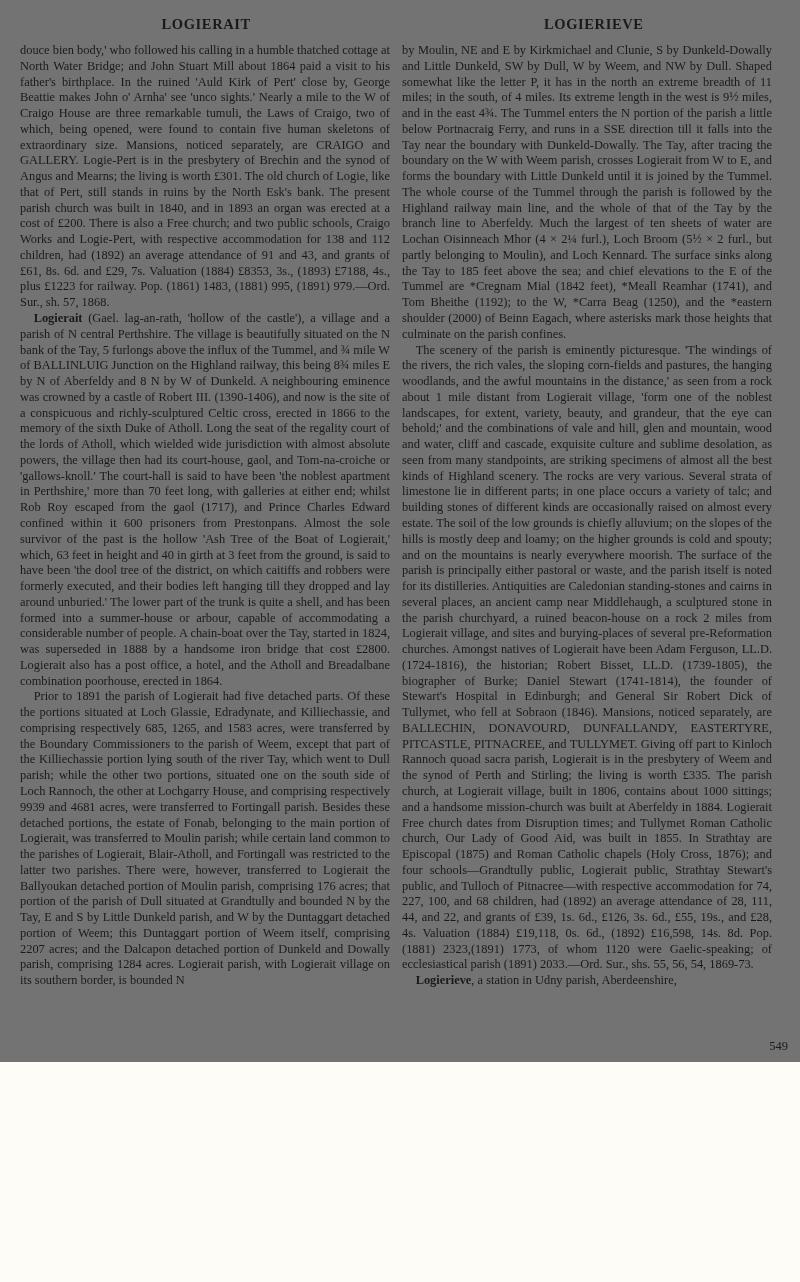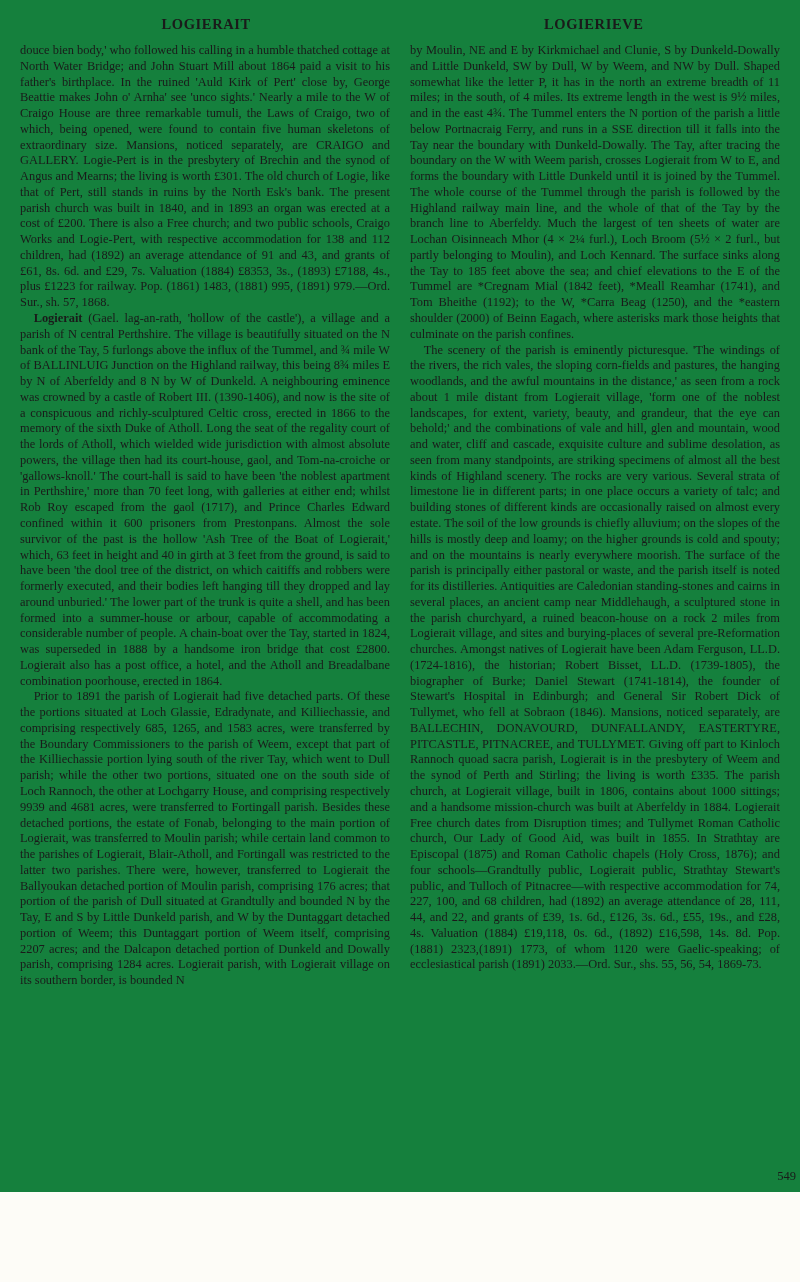--- a/index.html
+++ b/index.html
@@ -9,41 +9,41 @@
   }
   body {
     width: 800px;
     height: 1282px;
     font-family: "Liberation Serif", serif;
     color: #1a1a1a;
   }
   .page {
     position: relative;
     width: 800px;
-    height: 1192px;
+    height: 1062px;
     box-sizing: border-box;
     padding: 16px 20px 10px 20px;
-    background: #15803d;
+    background: #737373;
   }
   .running-heads {
     display: flex;
     justify-content: space-between;
     margin: 0 0 10px 0;
   }
   .running-head {
     font-family: "Liberation Serif", serif;
     font-weight: bold;
     font-size: 14.5px;
     letter-spacing: 0.6px;
     text-align: center;
     width: 49%;
   }
   .columns {
     display: flex;
-    gap: 20px;
+    gap: 12px;
     height: 1190px;
   }
   .col {
     width: 370px;
     font-size: 12.4px;
     line-height: 1.272;
     text-align: justify;
     text-justify: inter-word;
     hyphens: manual;
   }
@@ -54,21 +54,21 @@
   p.noindent {
     text-indent: 0;
   }
   .entry-head {
     font-weight: bold;
   }
   .it {
   }
   .folio {
     position: absolute;
-    right: 4px;
+    right: 12px;
     bottom: 8px;
     font-size: 12.5px;
     font-family: "Liberation Serif", serif;
   }
 </style>
 </head>
 <body>
 
 <div class="page">
 
@@ -81,19 +81,20 @@
 
     <div class="col">
       <p class="noindent">douce bien body,' who followed his calling in a humble thatched cottage at North Water Bridge; and John Stuart Mill about 1864 paid a visit to his father's birthplace. In the ruined 'Auld Kirk of Pert' close by, George Beattie makes John o' Arnha' see 'unco sights.' Nearly a mile to the W of Craigo House are three remarkable tumuli, the Laws of Craigo, two of which, being opened, were found to contain five human skeletons of extraordinary size. Mansions, noticed separately, are CRAIGO and GALLERY. Logie-Pert is in the presbytery of Brechin and the synod of Angus and Mearns; the living is worth £301. The old church of Logie, like that of Pert, still stands in ruins by the North Esk's bank. The present parish church was built in 1840, and in 1893 an organ was erected at a cost of £200. There is also a Free church; and two public schools, Craigo Works and Logie-Pert, with respective accommodation for 138 and 112 children, had (1892) an average attendance of 91 and 43, and grants of £61, 8s. 6d. and £29, 7s. Valuation (1884) £8353, 3s., (1893) £7188, 4s., plus £1223 for railway. Pop. (1861) 1483, (1881) 995, (1891) 979.—Ord. Sur., sh. 57, 1868.</p>
       <p><span class="entry-head">Logierait</span> <span class="it">(Gael. lag-an-rath, 'hollow of the castle'),</span> <span>a village and a parish of N central Perthshire. The village is beautifully situated on the N bank of the Tay, 5 furlongs above the influx of the Tummel, and ¾ mile W of BALLINLUIG Junction on the Highland railway, this being 8¾ miles E by N of Aberfeldy and 8 N by W of Dunkeld. A neighbouring eminence was crowned by a castle of Robert III. (1390-1406), and now is the site of a conspicuous and richly-sculptured Celtic cross, erected in 1866 to the memory of the sixth Duke of Atholl. Long the seat of the regality court of the lords of Atholl, which wielded wide jurisdiction with almost absolute powers, the village then had its court-house, gaol, and Tom-na-croiche or 'gallows-knoll.' The court-hall is said to have been 'the noblest apartment in Perthshire,' more than 70 feet long, with galleries at either end; whilst Rob Roy escaped from the gaol (1717), and Prince Charles Edward confined within it 600 prisoners from Prestonpans. Almost the sole survivor of the past is the hollow 'Ash Tree of the Boat of Logierait,' which, 63 feet in height and 40 in girth at 3 feet from the ground, is said to have been 'the dool tree of the district, on which caitiffs and robbers were formerly executed, and their bodies left hanging till they dropped and lay around unburied.' The lower part of the trunk is quite a shell, and has been formed into a summer-house or arbour, capable of accommodating a considerable number of people. A chain-boat over the Tay, started in 1824, was superseded in 1888 by a handsome iron bridge that cost £2800. Logierait also has a post office, a hotel, and the Atholl and Breadalbane combination poorhouse, erected in 1864.</span></p>
       <p>Prior to 1891 the parish of Logierait had five detached parts. Of these the portions situated at Loch Glassie, Edradynate, and Killiechassie, and comprising respectively 685, 1265, and 1583 acres, were transferred by the Boundary Commissioners to the parish of Weem, except that part of the Killiechassie portion lying south of the river Tay, which went to Dull parish; while the other two portions, situated one on the south side of Loch Rannoch, the other at Lochgarry House, and comprising respectively 9939 and 4681 acres, were transferred to Fortingall parish. Besides these detached portions, the estate of Fonab, belonging to the main portion of Logierait, was transferred to Moulin parish; while certain land common to the parishes of Logierait, Blair-Atholl, and Fortingall was restricted to the latter two parishes. There were, however, transferred to Logierait the Ballyoukan detached portion of Moulin parish, comprising 176 acres; that portion of the parish of Dull situated at Grandtully and bounded N by the Tay, E and S by Little Dunkeld parish, and W by the Duntaggart detached portion of Weem; this Duntaggart portion of Weem itself, comprising 2207 acres; and the Dalcapon detached portion of Dunkeld and Dowally parish, comprising 1284 acres. Logierait parish, with Logierait village on its southern border, is bounded N</p>
     </div>
 
     <div class="col">
       <p class="noindent">by Moulin, NE and E by Kirkmichael and Clunie, S by Dunkeld-Dowally and Little Dunkeld, SW by Dull, W by Weem, and NW by Dull. Shaped somewhat like the letter P, it has in the north an extreme breadth of 11 miles; in the south, of 4 miles. Its extreme length in the west is 9½ miles, and in the east 4¾. The Tummel enters the N portion of the parish a little below Portnacraig Ferry, and runs in a SSE direction till it falls into the Tay near the boundary with Dunkeld-Dowally. The Tay, after tracing the boundary on the W with Weem parish, crosses Logierait from W to E, and forms the boundary with Little Dunkeld until it is joined by the Tummel. The whole course of the Tummel through the parish is followed by the Highland railway main line, and the whole of that of the Tay by the branch line to Aberfeldy. Much the largest of ten sheets of water are Lochan Oisinneach Mhor (4 × 2¼ furl.), Loch Broom (5½ × 2 furl., but partly belonging to Moulin), and Loch Kennard. The surface sinks along the Tay to 185 feet above the sea; and chief elevations to the E of the Tummel are *Cregnam Mial (1842 feet), *Meall Reamhar (1741), and Tom Bheithe (1192); to the W, *Carra Beag (1250), and the *eastern shoulder (2000) of Beinn Eagach, where asterisks mark those heights that culminate on the parish confines.</p>
       <p>The scenery of the parish is eminently picturesque. 'The windings of the rivers, the rich vales, the sloping corn-fields and pastures, the hanging woodlands, and the awful mountains in the distance,' as seen from a rock about 1 mile distant from Logierait village, 'form one of the noblest landscapes, for extent, variety, beauty, and grandeur, that the eye can behold;' and the combinations of vale and hill, glen and mountain, wood and water, cliff and cascade, exquisite culture and sublime desolation, as seen from many standpoints, are striking specimens of almost all the best kinds of Highland scenery. The rocks are very various. Several strata of limestone lie in different parts; in one place occurs a variety of talc; and building stones of different kinds are occasionally raised on almost every estate. The soil of the low grounds is chiefly alluvium; on the slopes of the hills is mostly deep and loamy; on the higher grounds is cold and spouty; and on the mountains is nearly everywhere moorish. The surface of the parish is principally either pastoral or waste, and the parish itself is noted for its distilleries. Antiquities are Caledonian standing-stones and cairns in several places, an ancient camp near Middlehaugh, a sculptured stone in the parish churchyard, a ruined beacon-house on a rock 2 miles from Logierait village, and sites and burying-places of several pre-Reformation churches. Amongst natives of Logierait have been Adam Ferguson, LL.D. (1724-1816), the historian; Robert Bisset, LL.D. (1739-1805), the biographer of Burke; Daniel Stewart (1741-1814), the founder of Stewart's Hospital in Edinburgh; and General Sir Robert Dick of Tullymet, who fell at Sobraon (1846). Mansions, noticed separately, are BALLECHIN, DONAVOURD, DUNFALLANDY, EASTERTYRE, PITCASTLE, PITNACREE, and TULLYMET. Giving off part to Kinloch Rannoch quoad sacra parish, Logierait is in the presbytery of Weem and the synod of Perth and Stirling; the living is worth £335. The parish church, at Logierait village, built in 1806, contains about 1000 sittings; and a handsome mission-church was built at Aberfeldy in 1884. Logierait Free church dates from Disruption times; and Tullymet Roman Catholic church, Our Lady of Good Aid, was built in 1855. In Strathtay are Episcopal (1875) and Roman Catholic chapels (Holy Cross, 1876); and four schools—Grandtully public, Logierait public, Strathtay Stewart's public, and Tulloch of Pitnacree—with respective accommodation for 74, 227, 100, and 68 children, had (1892) an average attendance of 28, 111, 44, and 22, and grants of £39, 1s. 6d., £126, 3s. 6d., £55, 19s., and £28, 4s. Valuation (1884) £19,118, 0s. 6d., (1892) £16,598, 14s. 8d. Pop. (1881) 2323,(1891) 1773, of whom 1120 were Gaelic-speaking; of ecclesiastical parish (1891) 2033.—Ord. Sur., shs. 55, 56, 54, 1869-73.</p>
+      <p><span class="entry-head">Logierieve</span><span>, a station in Udny parish, Aberdeenshire,</span></p>
     </div>
 
   </div>
 
   <div class="folio">549</div>
 
 </div>
 
 </body></html>

